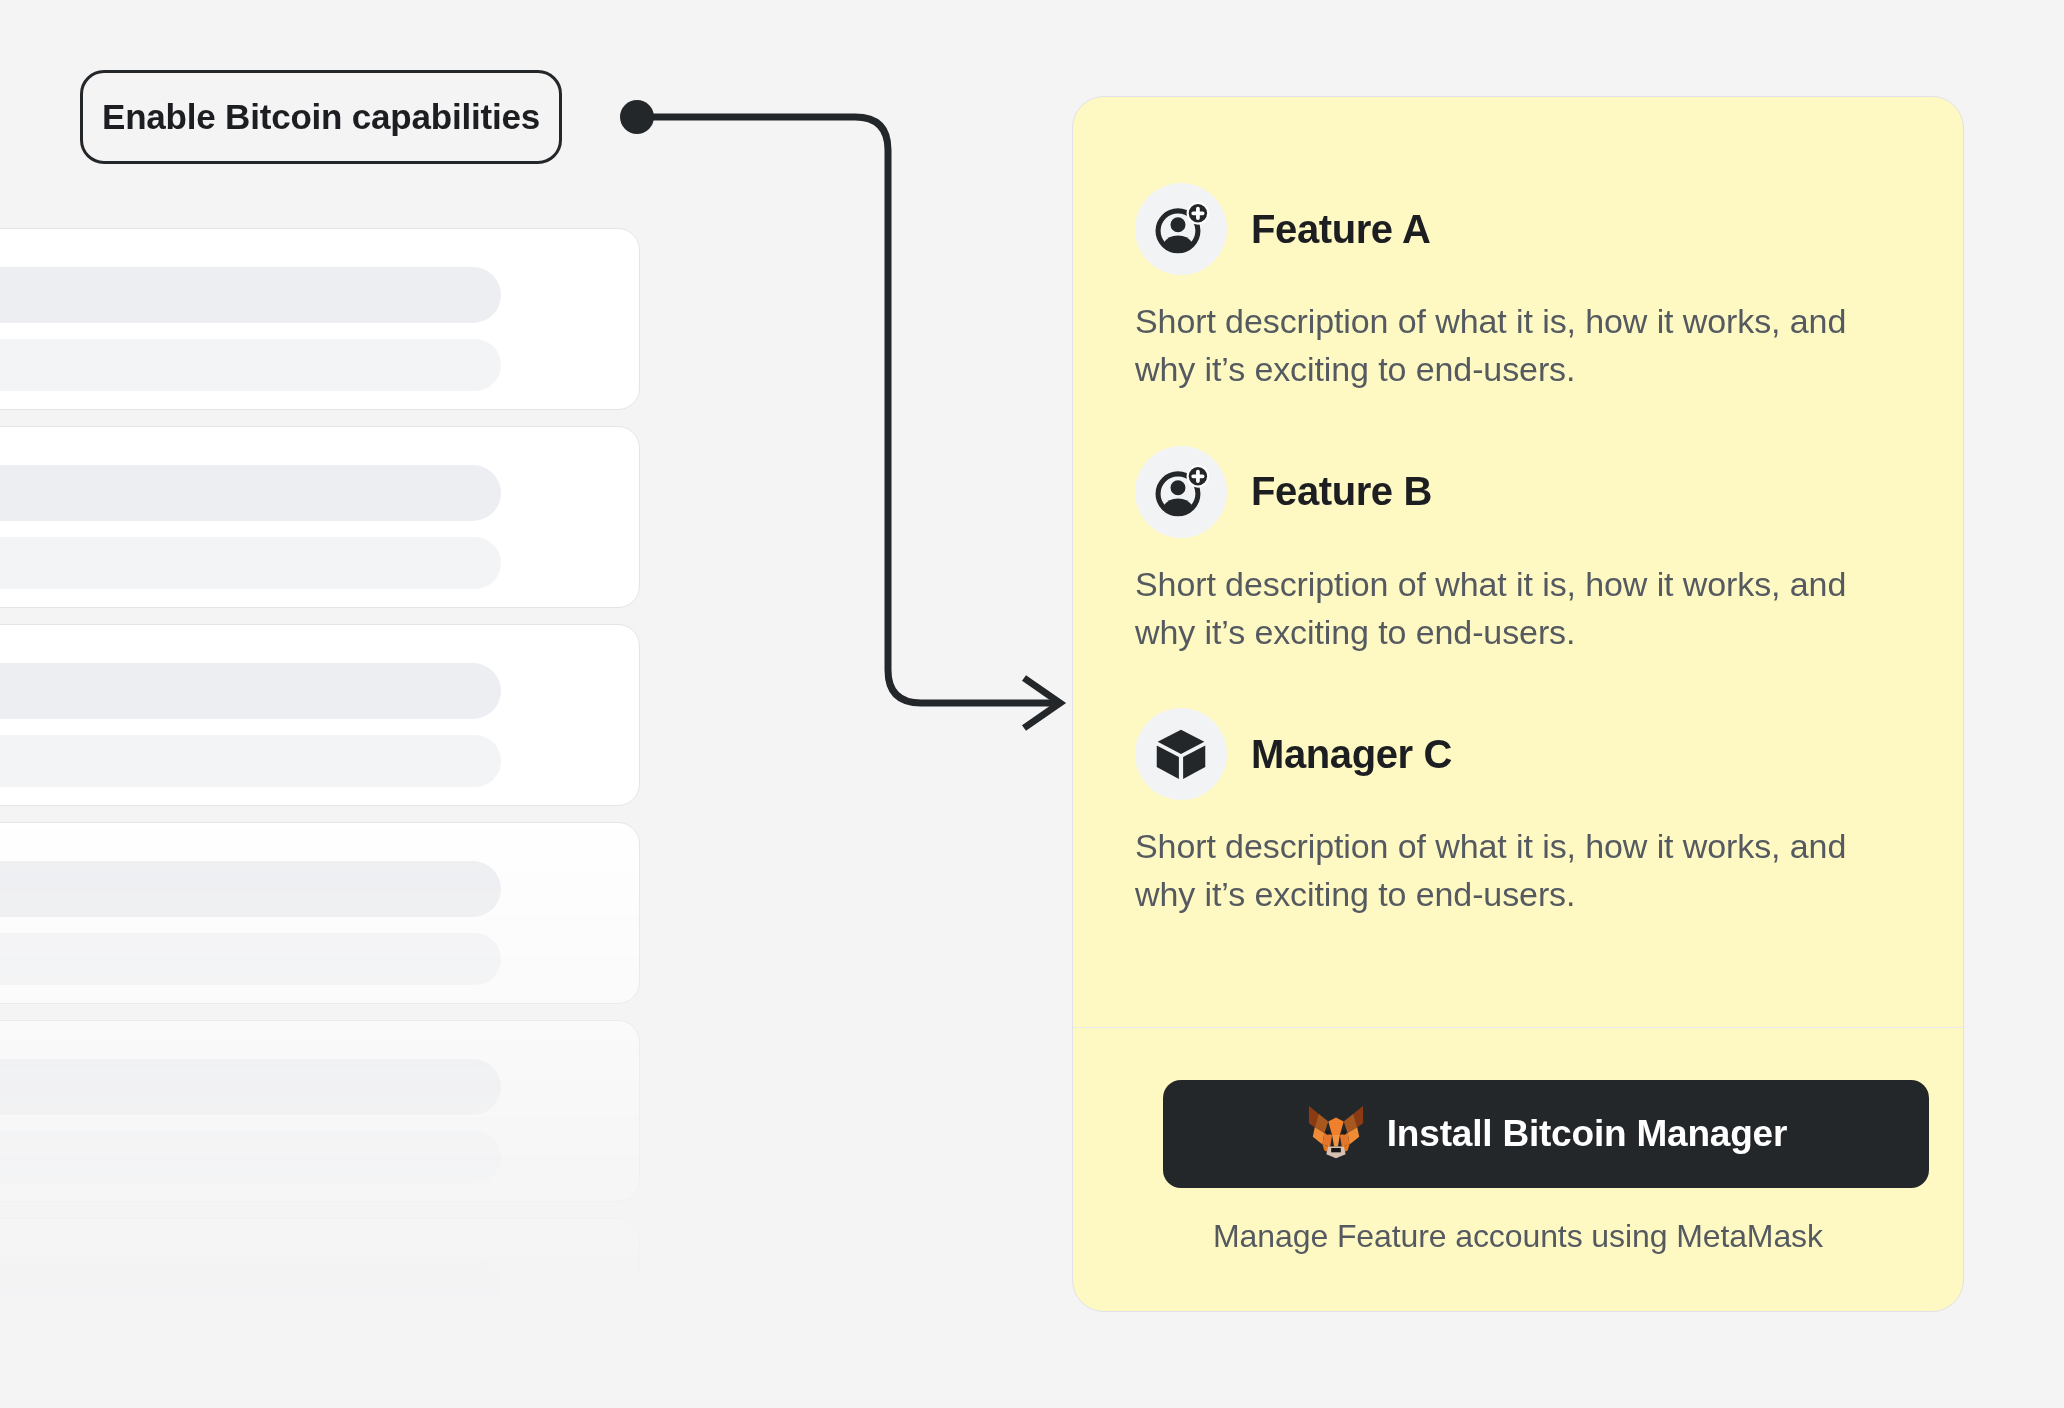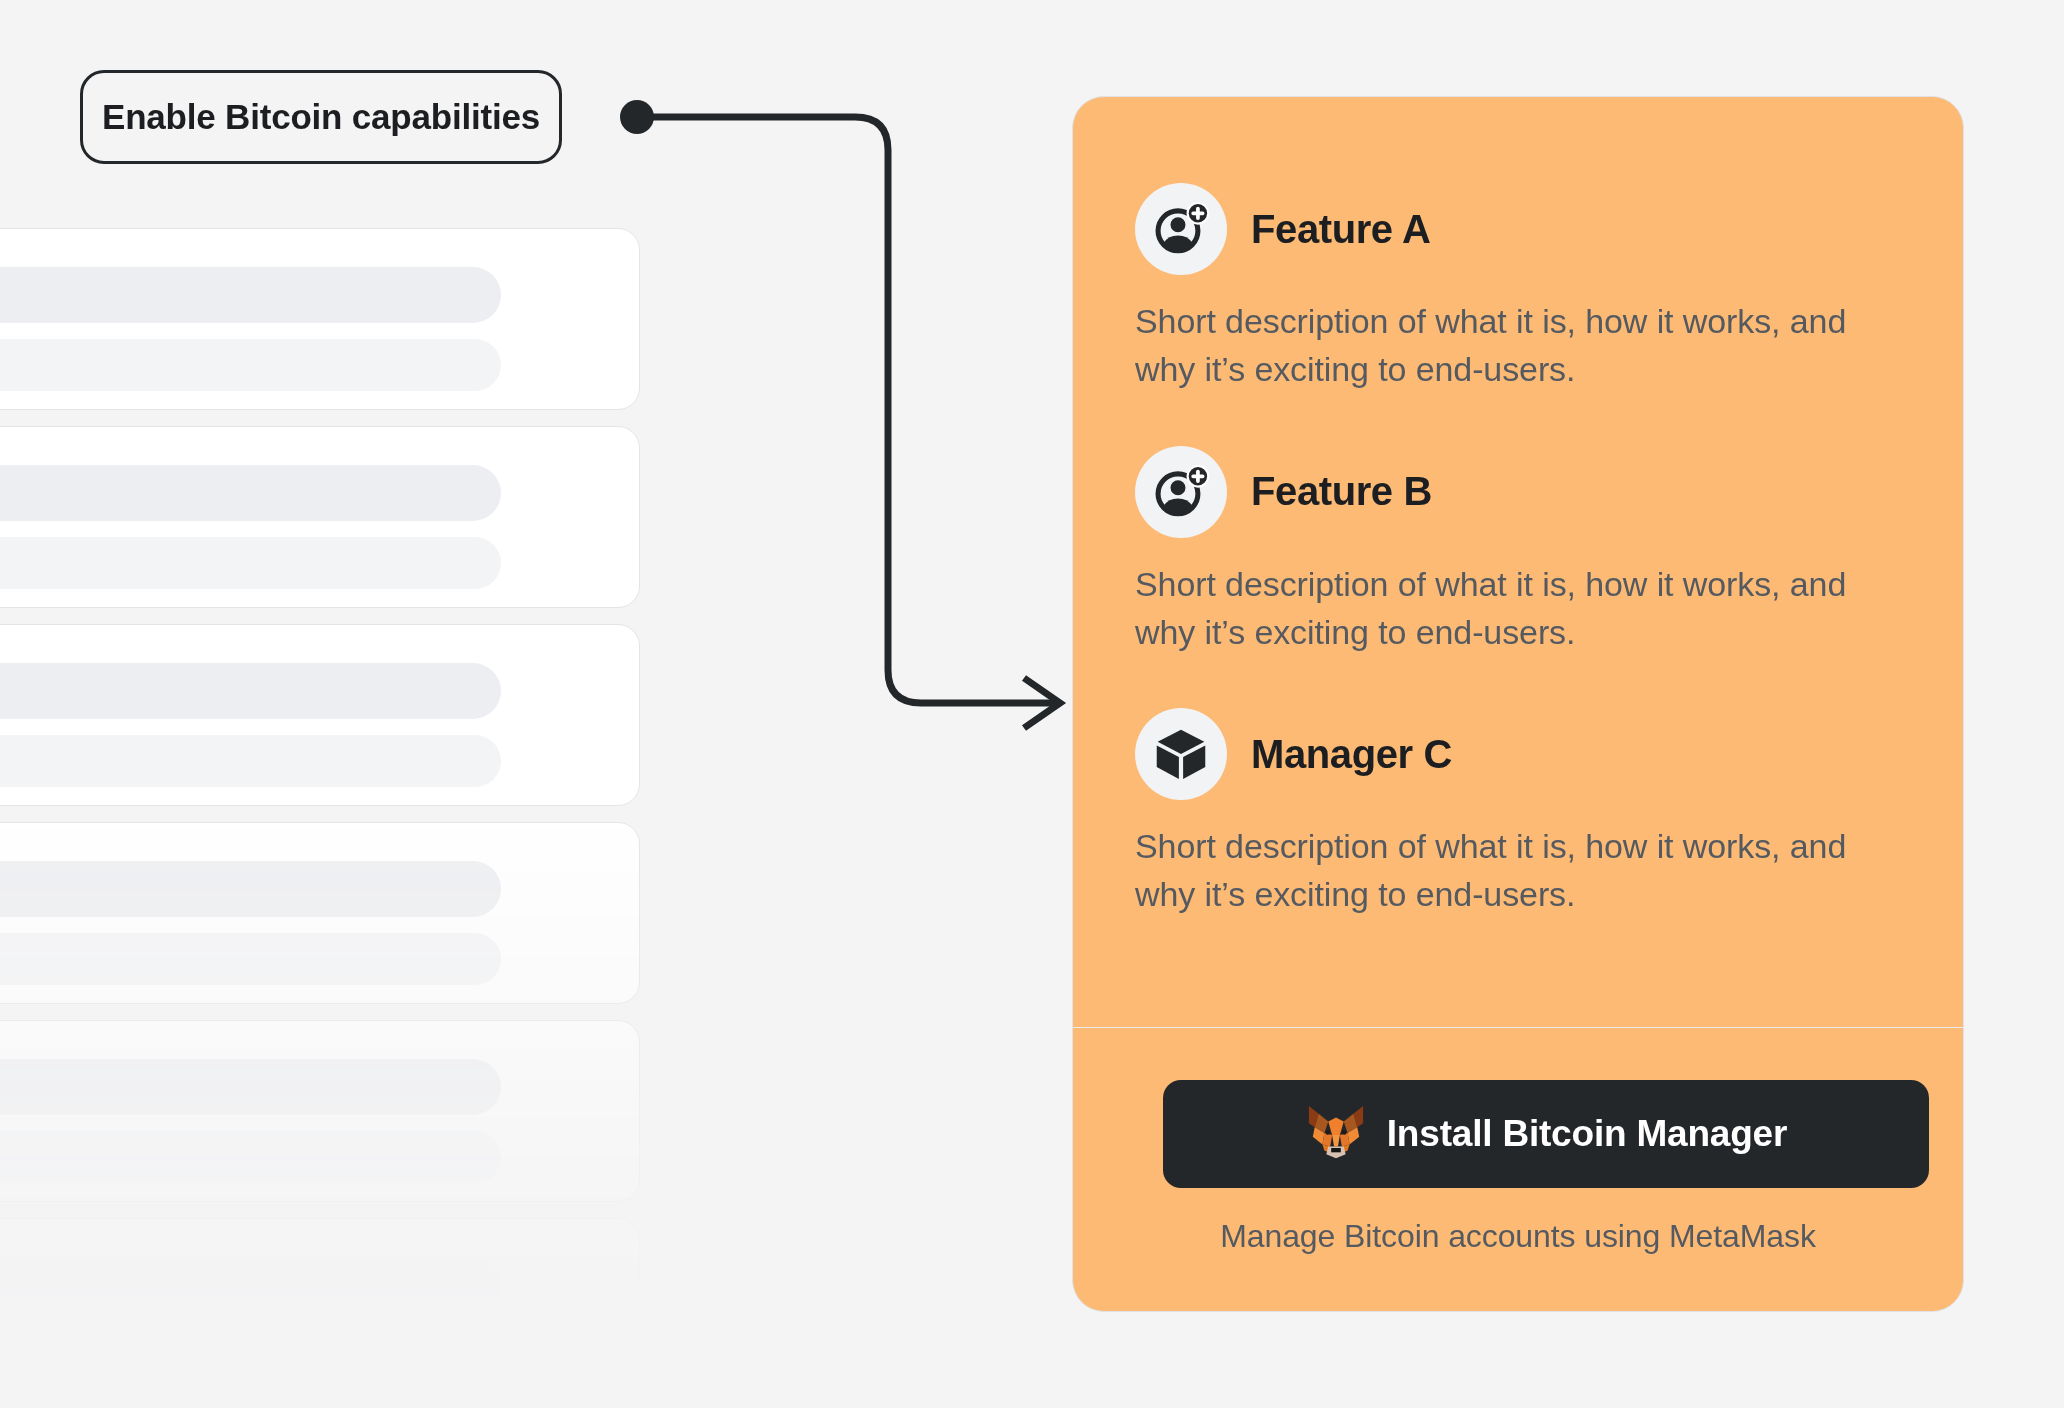--- a/index.html
+++ b/index.html
@@ -86,21 +86,21 @@
   }
 
   
   #feature-card {
     position: absolute;
     left: 1072px;
     top: 96px;
     width: 892px;
     height: 1216px;
     box-sizing: border-box;
-    background: #fdba74;
+    background: #fef9c3;
     border: 1px solid #e0e2e6;
     border-radius: 32px;
     z-index: 2;
     display: flex;
     flex-direction: column;
   }
   #feature-list {
     padding: 86px 62px 0 62px;
     flex: 1 1 auto;
   }
@@ -285,16 +285,16 @@
           <path d="M18 42 L26 44 L24 50 L20 48 Z" fill="#e2761b"></path>
           <path d="M46 42 L38 44 L40 50 L44 48 Z" fill="#e2761b"></path>
           <path d="M24 44 L40 44 L42 52 L32 56 L22 52 Z" fill="#d7c1b3"></path>
           <path d="M27 45.5 L37 45.5 L37 50 L27 50 Z" fill="#161616"></path>
           <circle cx="23.5" cy="29.5" r="2.3" fill="#1b1b1b"></circle>
           <circle cx="40.5" cy="29.5" r="2.3" fill="#1b1b1b"></circle>
         </svg>
       </span>
       <span id="install-button-label">Install Bitcoin Manager</span>
     </button>
-    <div id="install-caption">Manage Bitcoin accounts using MetaMask</div>
+    <div id="install-caption">Manage Feature accounts using MetaMask</div>
   </div>
 
 </div>
 
 </body></html>

